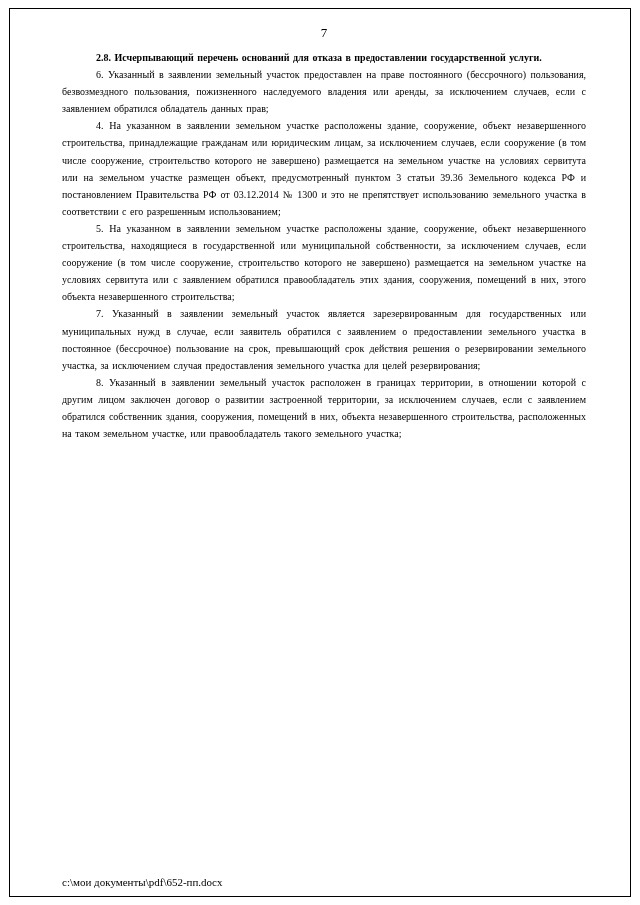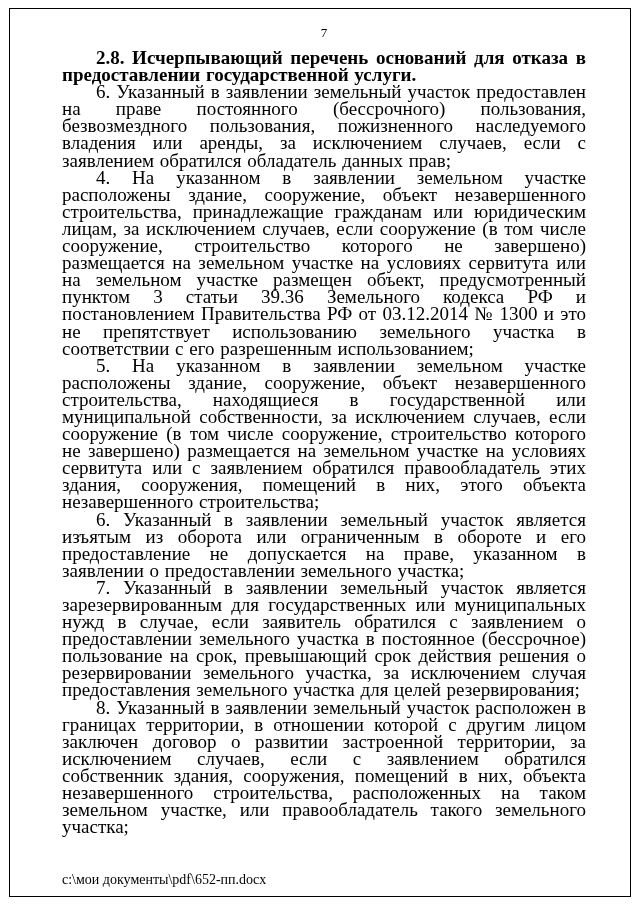--- a/index.html
+++ b/index.html
@@ -28,32 +28,32 @@
     display: flex;
     flex-direction: column;
   }
   .page-number {
     text-align: center;
     font-size: 13px;
     margin-bottom: 8px;
   }
   .body-text p {
     margin: 0;
-    font-size: 19px;
+    font-size: 10px;
     line-height: 17.1px;
     text-align: justify;
     text-indent: 34px;
     word-spacing: 1px;
   }
   .body-text p.heading {
     font-weight: bold;
   }
   .footer {
     margin-top: auto;
-    font-size: 14px;
+    font-size: 11px;
     font-family: "Liberation Serif", "DejaVu Serif", serif;
     color: #000000;
     padding-bottom: 2px;
   }
 </style>
 </head>
 <body>
 
 <div class="sheet">
   <div class="page-frame">
@@ -65,21 +65,20 @@
 
 
 
       <p>6. Указанный в заявлении земельный участок предоставлен на праве постоянного (бессрочного) пользования, безвозмездного пользования, пожизненного наследуемого владения или аренды, за исключением случаев, если с заявлением обратился обладатель данных прав;</p>
 
 
       <p>4. На указанном в заявлении земельном участке расположены здание, сооружение, объект незавершенного строительства, принадлежащие гражданам или юридическим лицам, за исключением случаев, если сооружение (в том числе сооружение, строительство которого не завершено) размещается на земельном участке на условиях сервитута или на земельном участке размещен объект, предусмотренный пунктом 3 статьи 39.36 Земельного кодекса РФ и постановлением Правительства РФ от 03.12.2014 № 1300 и это не препятствует использованию земельного участка в соответствии с его разрешенным использованием;</p>
 
       <p>5. На указанном в заявлении земельном участке расположены здание, сооружение, объект незавершенного строительства, находящиеся в государственной или муниципальной собственности, за исключением случаев, если сооружение (в том числе сооружение, строительство которого не завершено) размещается на земельном участке на условиях сервитута или с заявлением обратился правообладатель этих здания, сооружения, помещений в них, этого объекта незавершенного строительства;</p>
 
-      <p>6. Указанный в заявлении земельный участок является изъятым из оборота или ограниченным в обороте и его предоставление не допускается на праве, указанном в заявлении о предоставлении земельного участка;</p>
 
       <p>7. Указанный в заявлении земельный участок является зарезервированным для государственных или муниципальных нужд в случае, если заявитель обратился с заявлением о предоставлении земельного участка в постоянное (бессрочное) пользование на срок, превышающий срок действия решения о резервировании земельного участка, за исключением случая предоставления земельного участка для целей резервирования;</p>
 
       <p>8. Указанный в заявлении земельный участок расположен в границах территории, в отношении которой с другим лицом заключен договор о развитии застроенной территории, за исключением случаев, если с заявлением обратился собственник здания, сооружения, помещений в них, объекта незавершенного строительства, расположенных на таком земельном участке, или правообладатель такого земельного участка;</p>
     </div>
 
     <div class="footer">с:\мои документы\pdf\652-пп.docx</div>
 
   </div>
 </div>

